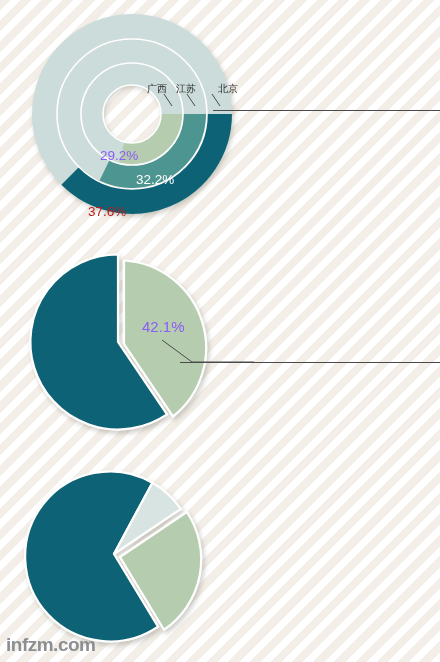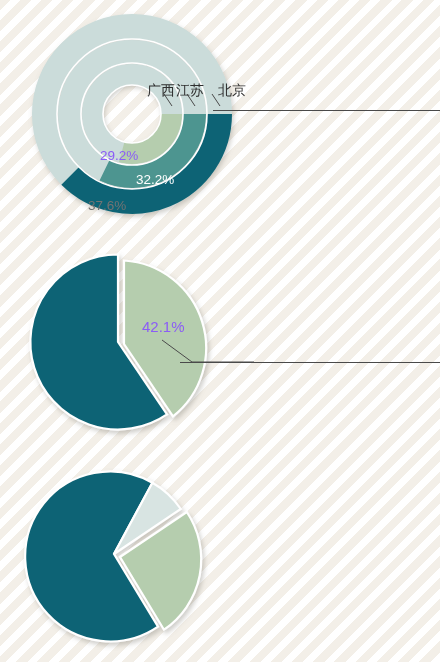--- a/index.html
+++ b/index.html
@@ -26,26 +26,26 @@
     line-height:1.45;
     letter-spacing:0.2px;
     white-space:pre-line;
   }
   .callout.t1{font-size:10.5px;font-weight:700;}
   .callout.t2{font-size:10.5px;font-weight:700;}
 
   .leaderline{position:absolute;height:1px;background:#4a4a4a;}
 
   .ringlabel{
-    position:absolute;font-size:14px;color:#2e2e2e;font-weight:400;
+    position:absolute;font-size:10px;color:#2e2e2e;font-weight:400;
     white-space:nowrap;
   }
 
   .pctlabel{position:absolute;font-size:13.5px;font-weight:400;white-space:nowrap;}
-  .pct-dark{color:#737373;}
+  .pct-dark{color:#b91c1c;margin-top:6px;}
   .pct-mid{color:#ffffff;margin-left:40px;}
   .pct-light{color:#8b5cf6;}
 
   .wm{
     position:absolute;left:6px;top:634px;
     font-size:19px;font-weight:700;color:#8c8f92;letter-spacing:-0.5px;
     font-family:"Liberation Sans","DejaVu Sans",sans-serif;
   }
 </style>
 </head>
@@ -150,13 +150,14 @@
 
         <path d="M 106 97
                  L 172.8 52.0
                  A 85 85 0 0 1 150.0 169.7
                  Z" fill="#b5cdae" stroke="#ffffff" stroke-width="2.2"></path>
       </g>
     </svg>
 
   </div>
 
+  <div class="wm">infzm.com</div>
 </div>
 
 </body></html>

